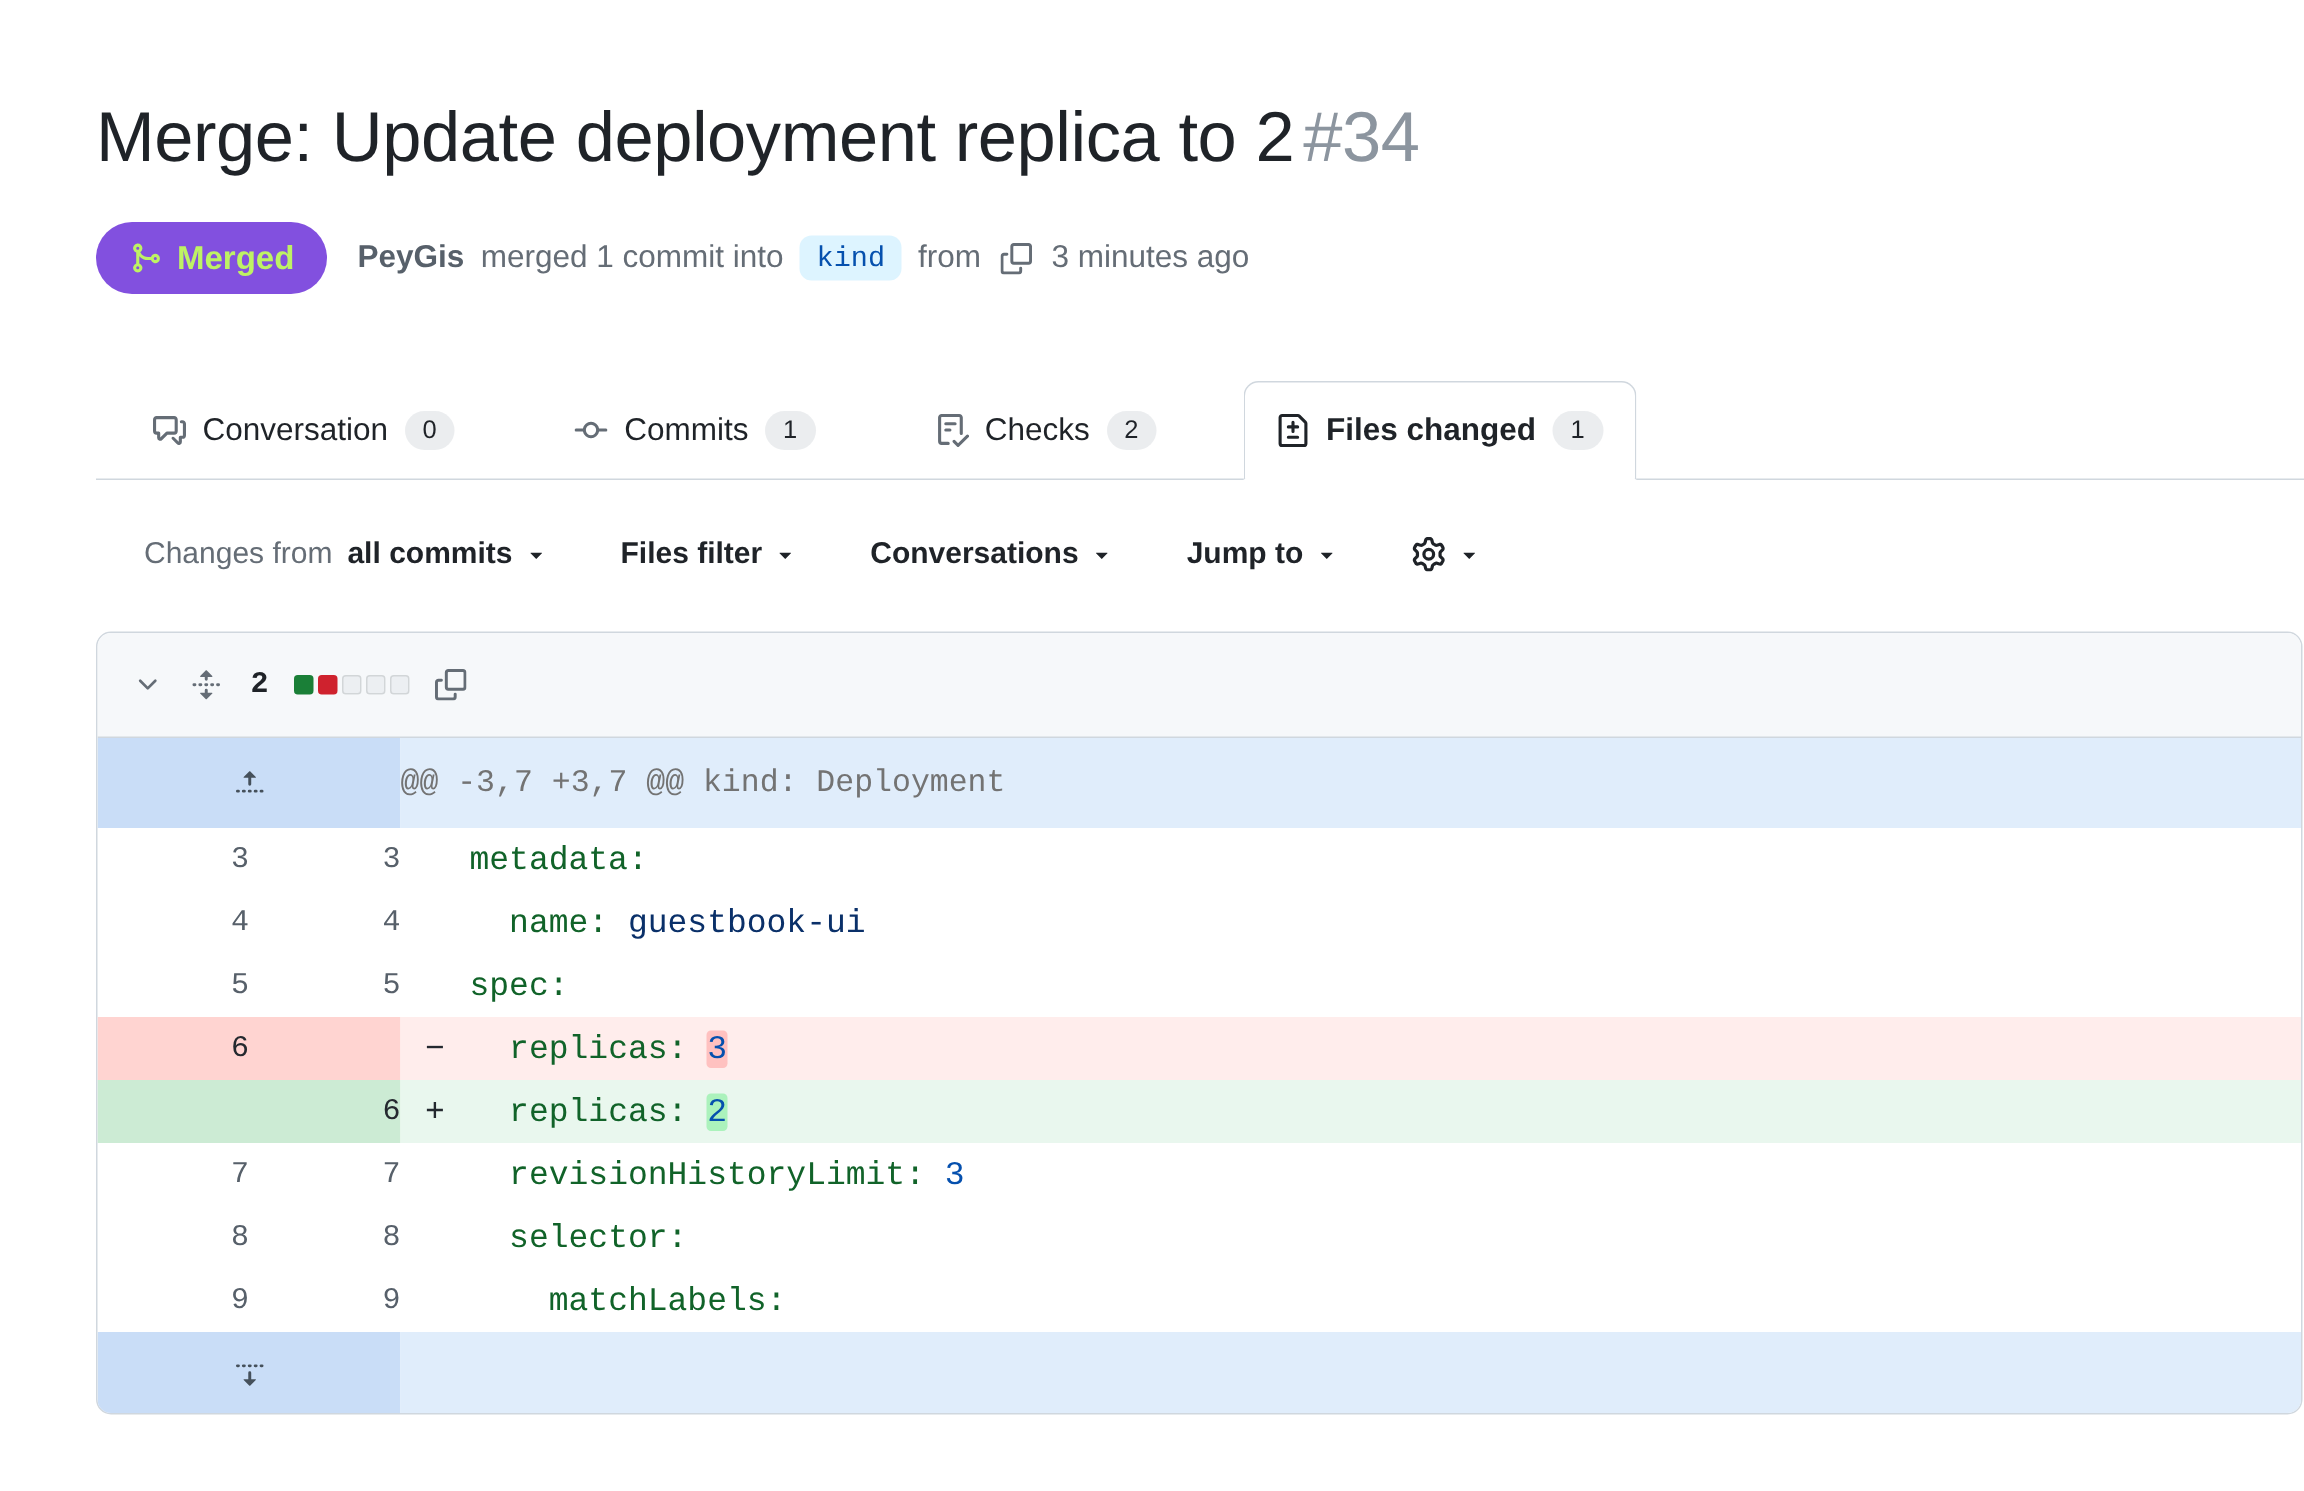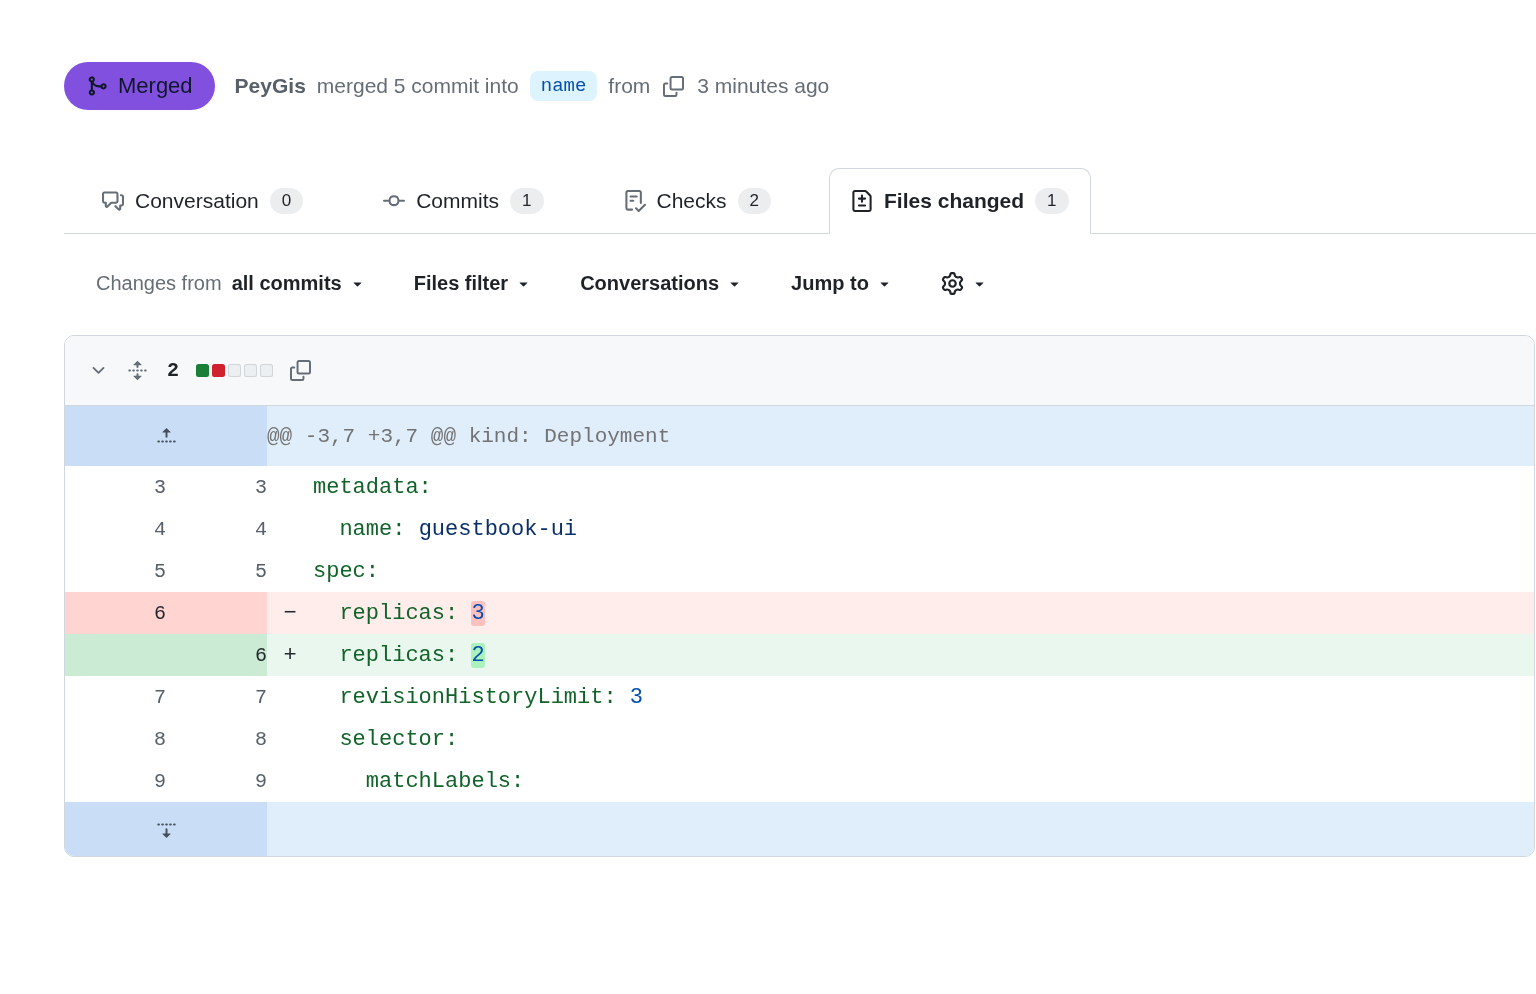--- a/index.html
+++ b/index.html
@@ -12,22 +12,22 @@
   }
   .octicon { display:inline-block; vertical-align:middle; fill:currentColor; }
 
   
   .pr-header { margin:62px 64px 0 64px; }
   .pr-title { margin:0 0 28px 0; font-size:47px; line-height:58px; font-weight:500; letter-spacing:-0.3px; color:var(--fg,#1f2328); }
   .pr-number { color:#8c959f; font-weight:400; margin-left:6px; }
   .meta-row { display:flex; align-items:center; gap:20px; }
   .state-badge {
     display:inline-flex; align-items:center; gap:10px;
-    background:var(--merged-bg,#8250df); color:#0f172a;
-    font-size:22px; font-weight:400; padding:11px 22px; border-radius:999px;
+    background:var(--merged-bg,#8250df); color:#bef264;
+    font-size:22px; font-weight:700; padding:11px 22px; border-radius:999px;
   }
   .byline { display:flex; align-items:center; gap:11px; font-size:21px; color:var(--muted,#656d76);justify-content:flex-end; }
   .byline .author { font-weight:700; color:#57606a; text-decoration:none; cursor:pointer; }
   .branch-label {
     font-family:"Liberation Mono","DejaVu Sans Mono",monospace;
     font-size:19px; background:var(--branch-bg,#ddf4ff); color:var(--branch-fg,#0550ae);
     padding:4px 11px; border-radius:8px; text-decoration:none; cursor:pointer;
   }
   .icon-btn { background:none; border:none; padding:2px; margin:0; color:var(--muted,#656d76); display:inline-flex; align-items:center; cursor:pointer; }
 
@@ -100,31 +100,34 @@
   tr.hunk-row td { height:60px; }
   td.hunk-gutter { background:var(--hunk-gutter-bg,#c9ddf7); text-align:center; cursor:pointer; color:#45505b; }
   td.hunk-text { background:var(--hunk-bg,#e0edfb); color:#737373; font-size:21px; padding-left:46px; white-space:pre; }
   tr.expander-row td { height:54px; }
   td.expander-rest { background:var(--hunk-bg,#e0edfb); }
 </style>
 </head>
 <body>
 
 <header class="pr-header">
+  <h1 class="pr-title">
+    <span>Merge: Update deployment replica to 2</span><span class="pr-number">#34</span>
+  </h1>
   <div class="meta-row">
     <span class="state-badge">
       <svg class="octicon" width="22" height="22" viewBox="0 0 16 16">
           <path d="M5.45 5.154A4.25 4.25 0 0 0 9.25 7.5h1.378a2.251 2.251 0 1 1 0 1.5H9.25A5.734 5.734 0 0 1 5 7.123v3.505a2.25 2.25 0 1 1-1.5 0V5.372a2.25 2.25 0 1 1 1.95-.218ZM4.25 13.5a.75.75 0 1 0 0-1.5.75.75 0 0 0 0 1.5Zm8.5-4.5a.75.75 0 1 0 0-1.5.75.75 0 0 0 0 1.5ZM5 3.25a.75.75 0 1 0-1.5 0 .75.75 0 0 0 1.5 0Z"></path>
         </svg>
       <span>Merged</span>
     </span>
     <span class="byline">
       <a class="author">PeyGis</a>
-      <span>merged 5 commit into</span>
-      <a class="branch-label">name</a>
+      <span>merged 1 commit into</span>
+      <a class="branch-label">kind</a>
       <span>from</span>
       <button class="icon-btn">
         <svg class="octicon" width="21" height="21" viewBox="0 0 16 16">
             <path d="M0 6.75C0 5.784.784 5 1.75 5h1.5a.75.75 0 0 1 0 1.5h-1.5a.25.25 0 0 0-.25.25v7.5c0 .138.112.25.25.25h7.5a.25.25 0 0 0 .25-.25v-1.5a.75.75 0 0 1 1.5 0v1.5A1.75 1.75 0 0 1 9.25 16h-7.5A1.75 1.75 0 0 1 0 14.25Zm5-5C5 .784 5.784 0 6.75 0h7.5C15.216 0 16 .784 16 1.75v7.5A1.75 1.75 0 0 1 14.25 11h-7.5A1.75 1.75 0 0 1 5 9.25Zm1.75-.25a.25.25 0 0 0-.25.25v7.5c0 .138.112.25.25.25h7.5a.25.25 0 0 0 .25-.25v-7.5a.25.25 0 0 0-.25-.25Z"></path>
           </svg>
       </button>
       <span>3 minutes ago</span>
     </span>
   </div>
 </header>

